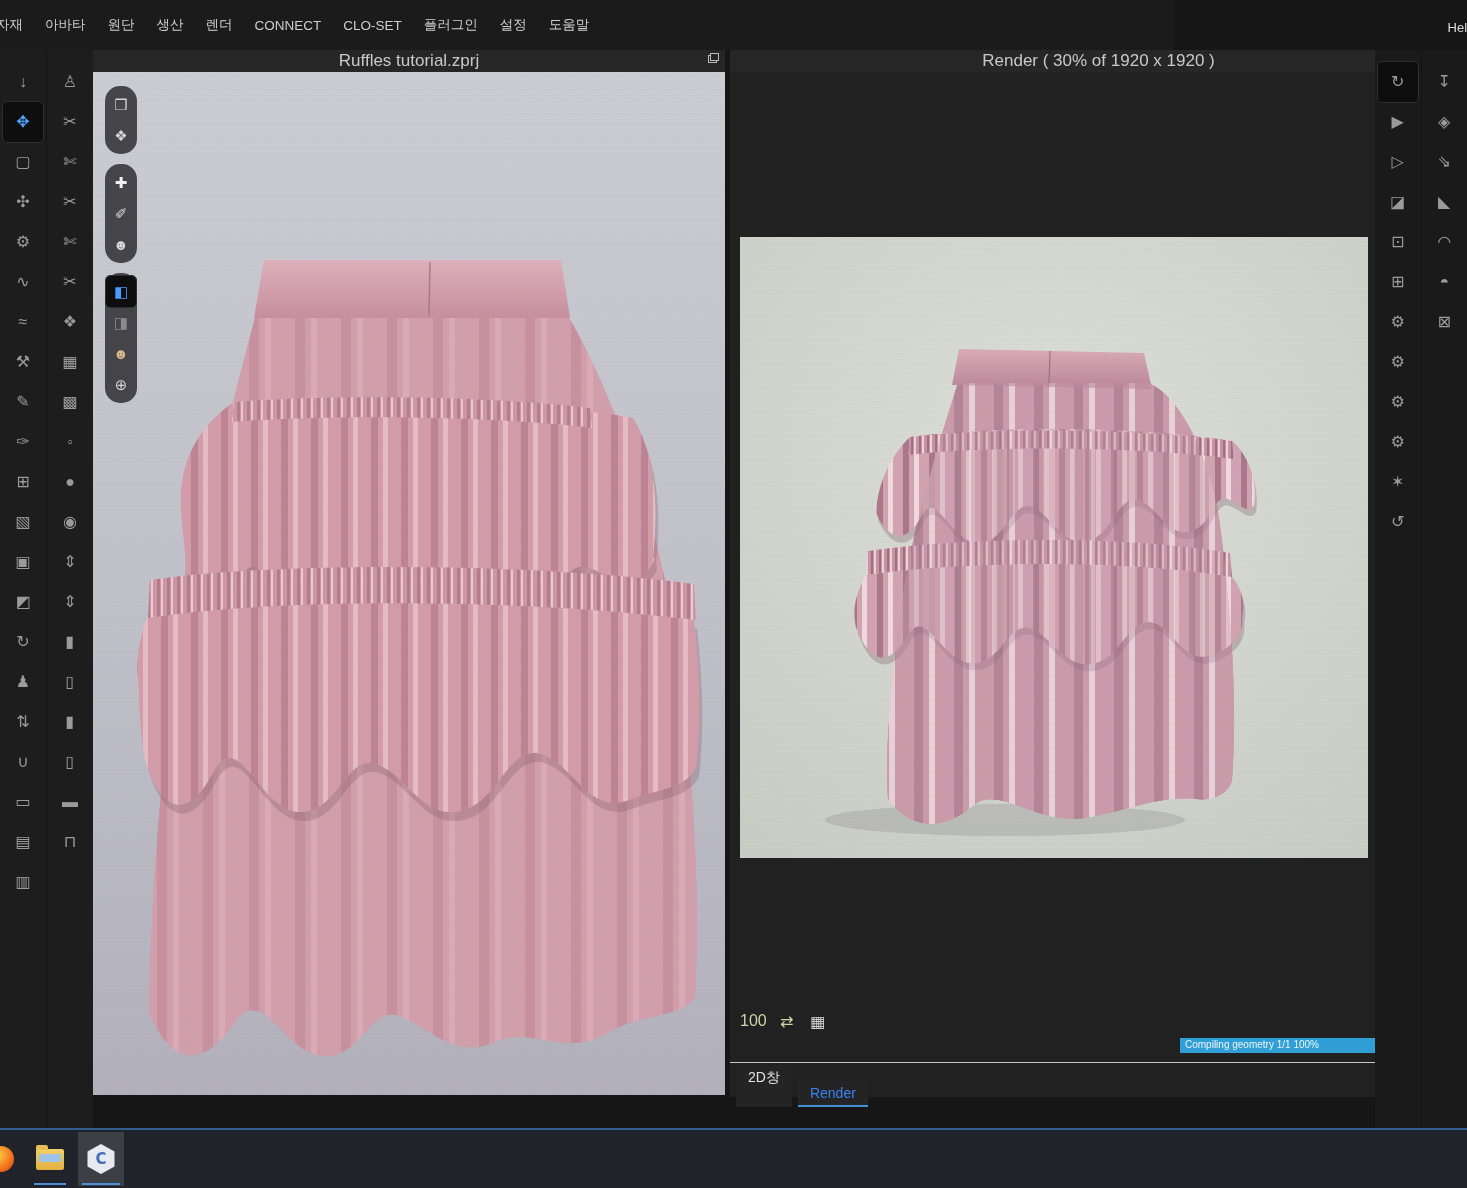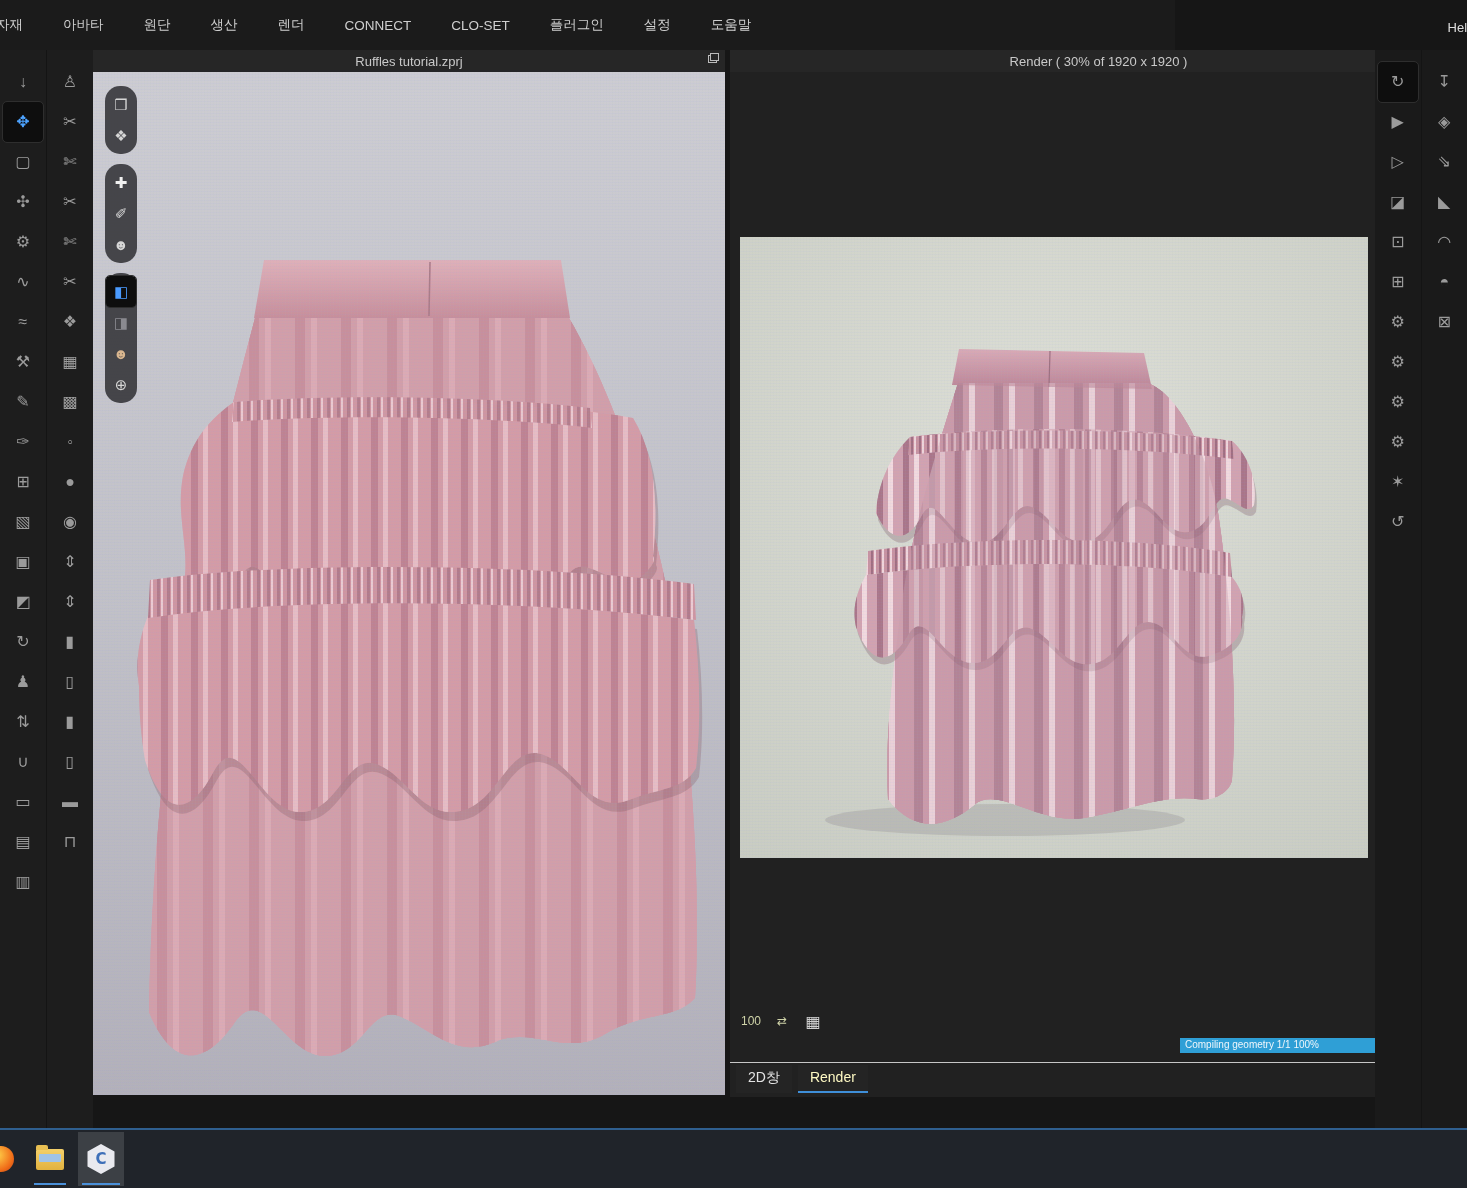--- a/index.html
+++ b/index.html
@@ -1,41 +1,41 @@
 <!DOCTYPE html>
 <html><head>
 <meta charset="utf-8">
 <style>
   html,body{margin:0;padding:0;background:#0d0d0d;}
   .stage{position:relative;width:1467px;height:1188px;overflow:hidden;background:#161616;
          font-family:"Liberation Sans","DejaVu Sans",sans-serif;-webkit-font-smoothing:antialiased;}
   
   .menubar{position:absolute;left:0;top:0;width:1175px;height:50px;background:#1b1b1b;
-           display:flex;align-items:center;gap:40px;padding-left:2px;box-sizing:border-box;}
+           display:flex;align-items:center;gap:22px;padding-left:2px;box-sizing:border-box;}
   .menu-item{color:#cfcfcf;font-size:13.5px;white-space:nowrap;cursor:default;}
   .menu-item:first-child{margin-left:-6px;}
   .greeting{position:absolute;right:-3px;top:20px;color:#ddd;font-size:13px;}
   
   .dock{position:absolute;top:50px;bottom:58px;background:#1d1d1d;display:flex;}
   .dock.left{left:0;width:93px;}
   .dock.right{left:1375px;width:92px;background:#1a1a1a;}
   .dockcol{display:flex;flex-direction:column;align-items:center;padding-top:12px;}
   .dock.left .dockcol{width:46px;}
   .dock.right .dockcol{width:46px;}
   .dockcol + .dockcol{border-left:1px solid #141414;}
   .tbtn{width:40px;height:40px;display:flex;align-items:center;justify-content:center;
         border-radius:4px;cursor:pointer;flex:0 0 auto;}
   .tbtn .glyph{font-size:16px;color:#9b9b9b;line-height:1;}
   .tbtn.active{background:#0e0e0e;outline:1px solid #2e2e2e;}
   
   .win{position:absolute;top:50px;background:#212121;}
   .win.viewport{left:93px;width:632px;height:1045px;}
   .win.render{left:730px;width:737px;height:1047px;}
   .titlebar{position:relative;height:22px;background:#262626;display:flex;align-items:center;justify-content:center;}
-  .titlebar .title{color:#c9c9c9;font-size:13px;}
+  .titlebar .title{color:#c9c9c9;font-size:17px;}
   .chrome{position:absolute;right:6px;top:3px;display:flex;gap:10px;align-items:center;}
   .restore-ic{position:relative;width:11px;height:10px;cursor:pointer;}
   .restore-ic::before{content:"";position:absolute;left:0;bottom:0;width:7px;height:6px;border:1px solid #bbb;}
   .restore-ic::after{content:"";position:absolute;right:0;top:0;width:7px;height:6px;border:1px solid #bbb;background:#262626;}
   .close-ic{color:#ccc;font-size:15px;line-height:10px;cursor:pointer;}
   
   .vp-content{position:absolute;left:0;top:22px;right:0;bottom:0;overflow:hidden;}
   .dither{position:absolute;inset:0;pointer-events:none;
     background-image:repeating-linear-gradient(0deg,rgba(130,150,255,.05) 0 1px,transparent 1px 3px),
                      repeating-linear-gradient(90deg,rgba(160,200,160,.05) 0 1px,transparent 1px 3px);}
@@ -43,26 +43,26 @@
   .fl-toolbar{position:absolute;left:12px;top:14px;display:flex;flex-direction:column;gap:10px;z-index:5;}
   .fl-group{background:rgba(58,58,62,.92);border-radius:15px;width:32px;padding:3px 0;
             display:flex;flex-direction:column;align-items:center;}
   .fl-group .tbtn{width:30px;height:31px;}
   .fl-group .tbtn .glyph{font-size:15px;color:#d6d6d6;}
   
   .rd-content{position:absolute;left:0;top:22px;right:0;bottom:0;background:#212121;}
   .rd-image{position:absolute;left:10px;top:165px;width:628px;height:621px;overflow:hidden;}
   .rd-zoomrow{position:absolute;left:10px;top:938px;display:flex;gap:9px;align-items:center;}
   .zbtn{min-width:22px;height:22px;display:flex;align-items:center;justify-content:center;
-        color:#cfd3a8;font-size:12px;cursor:pointer;}
+        color:#cfd3a8;font-size:16px;cursor:pointer;}
   .zbtn.grid{color:#cfcfcf;font-size:16px;}
   .rd-sep{position:absolute;left:0;right:0;top:990px;height:1px;background:#c7c7c7;}
   .rd-tabs{position:absolute;left:6px;top:993px;display:flex;gap:6px;}
   .tab{position:relative;padding:4px 12px 6px;background:#242424;color:#e3e3e3;font-size:14px;cursor:pointer;}
-  .tab.active{color:#fef9c3;}
+  .tab.active{color:#3b82f6;margin-top:16px;}
   .tab.active::after{content:"";position:absolute;left:0;right:0;bottom:0;height:2px;background:#3f8fd9;}
   .progress{position:absolute;left:450px;top:966px;width:276px;height:15px;background:#1a4f66;}
   .progress .fill{height:100%;background:#2f9fd6;}
   .progress .ptext{position:absolute;left:5px;top:1px;color:#eef6fb;font-size:10px;white-space:nowrap;}
   
   .taskbar{position:absolute;left:0;bottom:0;width:1467px;height:58px;background:#20242a;border-top:2px solid #2f5f8f;}
   .tk-item{position:absolute;top:2px;height:54px;display:flex;align-items:center;justify-content:center;cursor:pointer;}
   .tk-firefox{left:-14px;width:30px;}
   .ff-ball{width:26px;height:26px;border-radius:50%;background:radial-gradient(circle at 35% 35%,#ffd24a,#f06c18 65%,#b3401a);}
   .tk-folder{left:30px;width:40px;flex-direction:column;}

